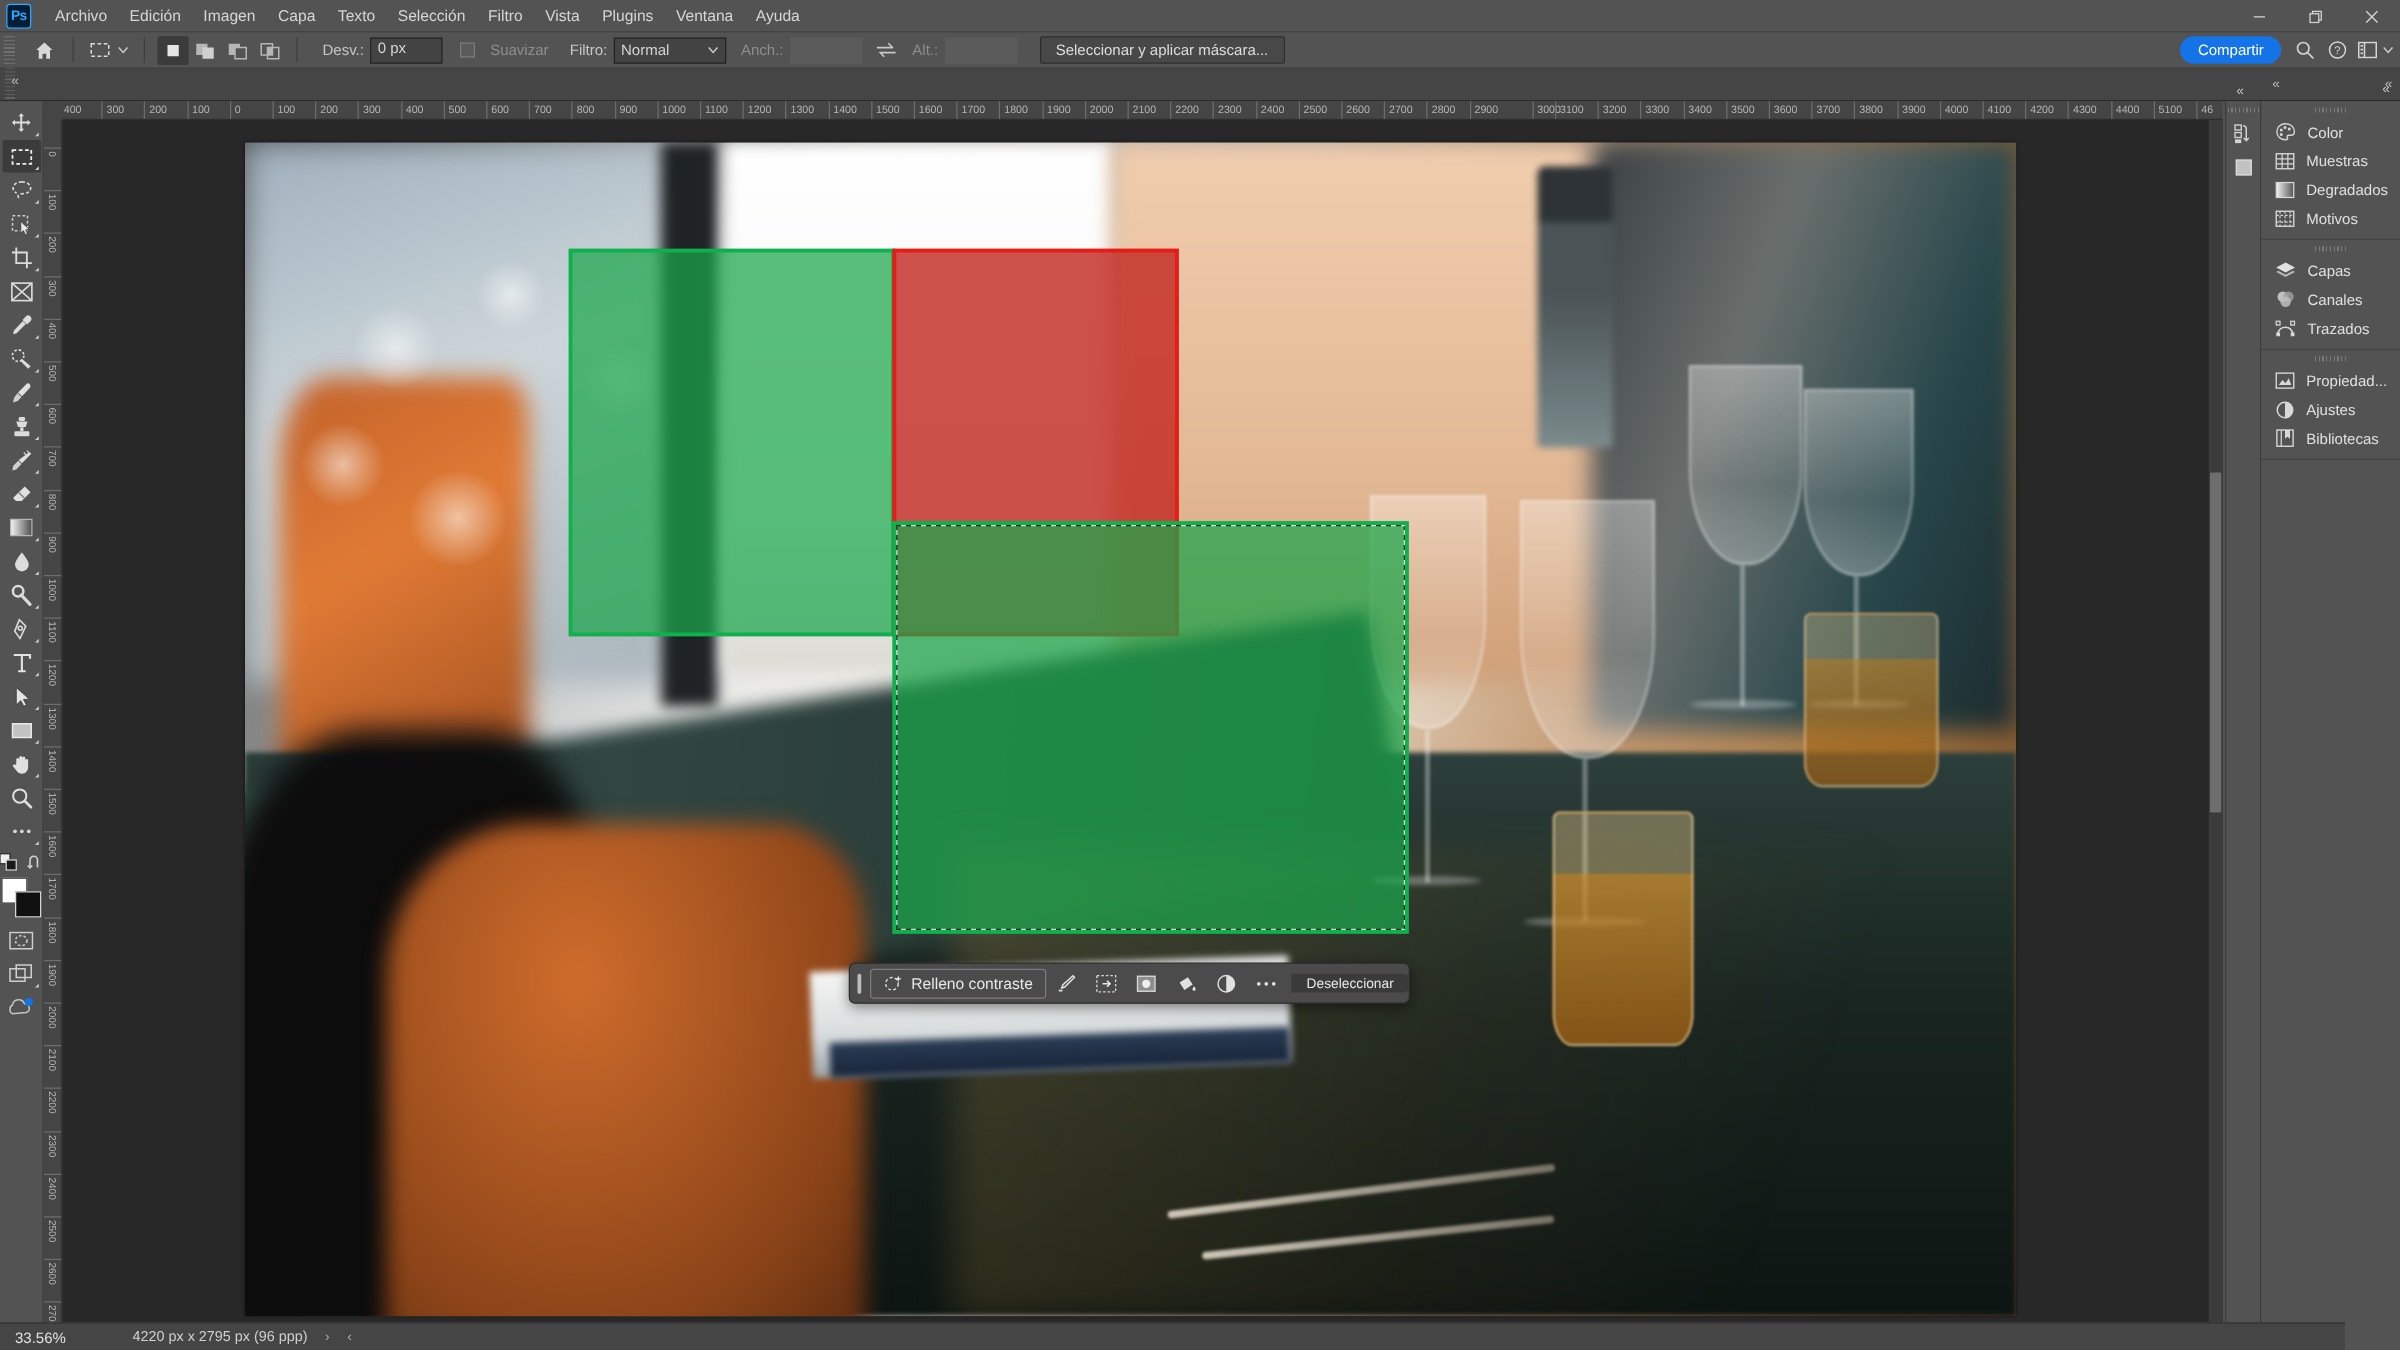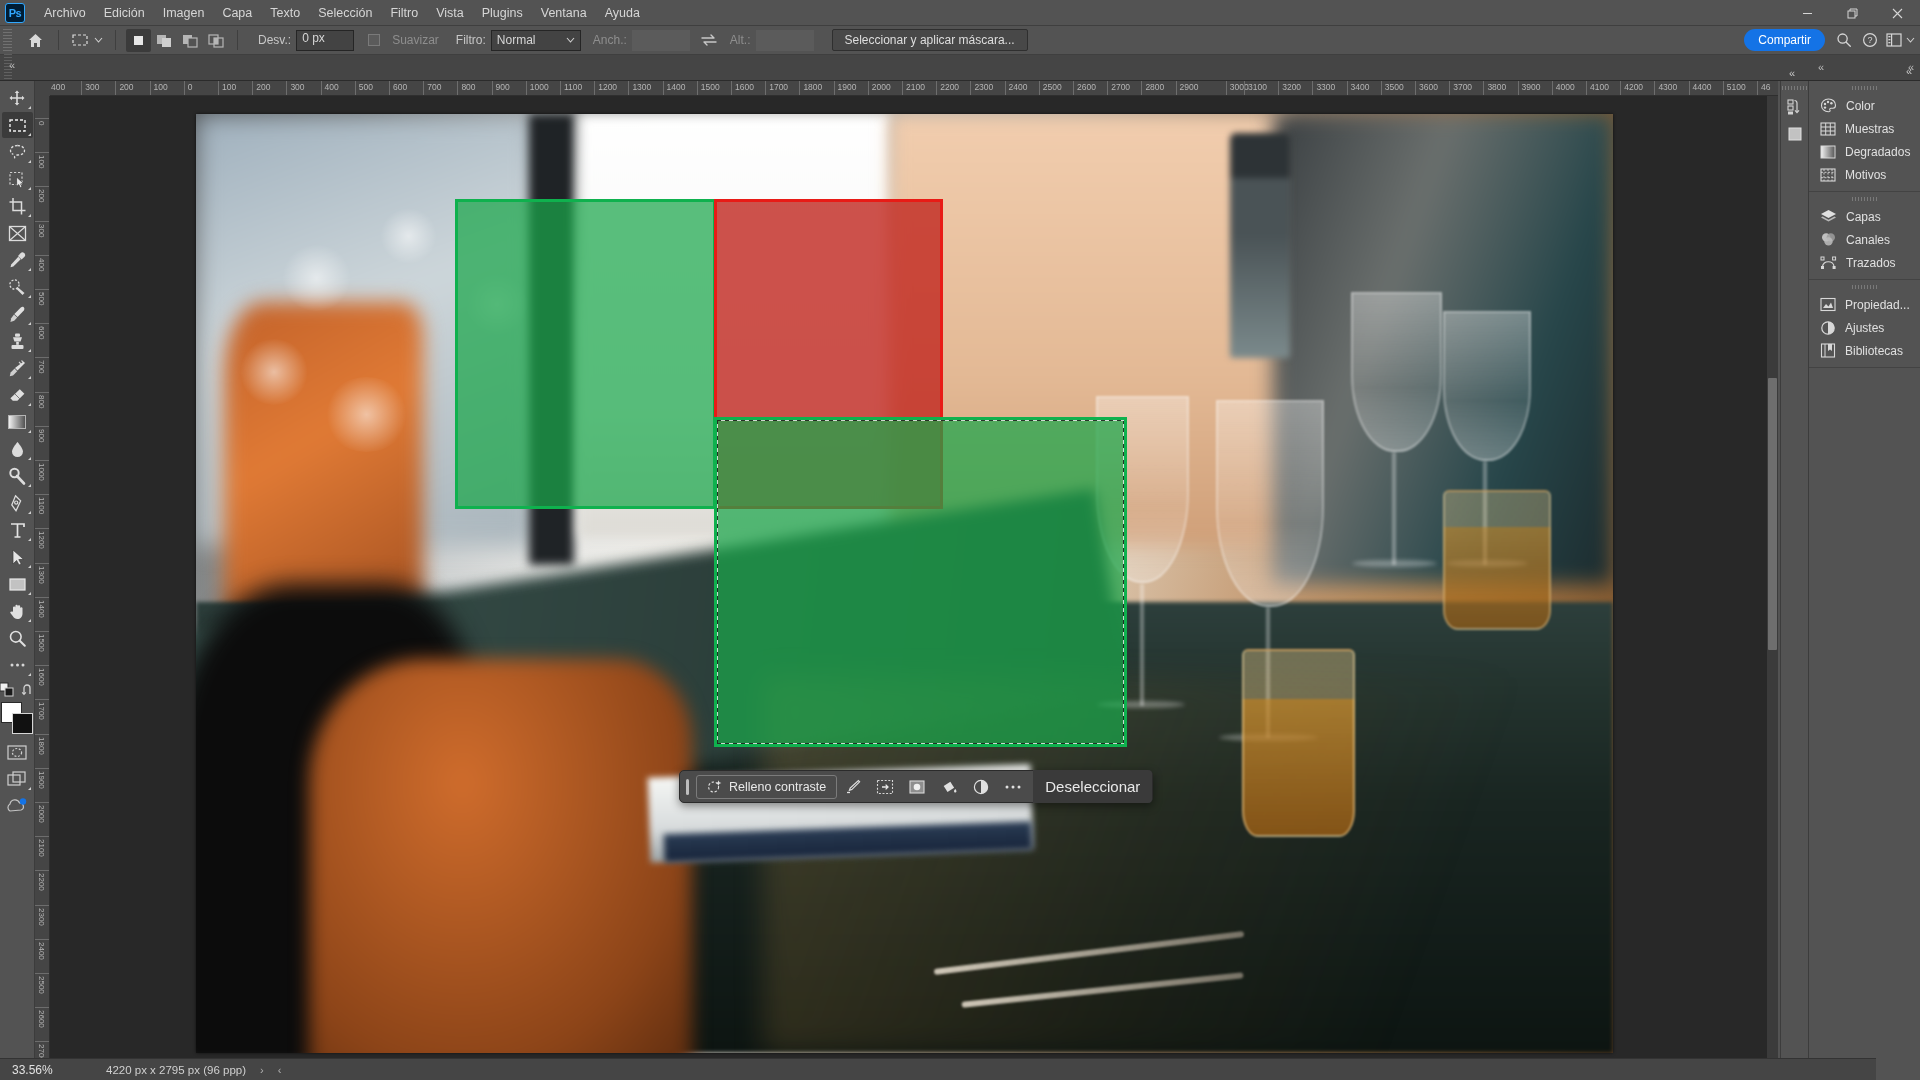--- a/index.html
+++ b/index.html
@@ -317,21 +317,21 @@
   .ctx-genfill {
     display: flex; align-items: center; gap: 7px; height: 24px;
     border: 1px solid #7b7b7b; border-radius: 3px; padding: 0 10px;
     color: #e8e8e8; font-size: 12.5px; white-space: nowrap;
   }
   .ctx-icon {
     width: 30px; height: 26px; display: flex; align-items: center;
     justify-content: center; margin: 0 1px;
   }
   .ctx-deselect {
-    height: 33px; background: #3a3a3a; color: #e8e8e8; font-size: 15px;
+    height: 15px; background: #3a3a3a; color: #e8e8e8; font-size: 11px;
     display: flex; align-items: center; padding: 0 12px;
     border-radius: 0 4px 4px 0; margin-left: 4px; white-space: nowrap;
   }
 
   
   .panel-icon-col {
     position: absolute; top: 81px; right: 112px; width: 28px; height: 999px;
     background: #535353; border-left: 1px solid #3c3c3c;
     display: flex; flex-direction: column; align-items: center;
   }

